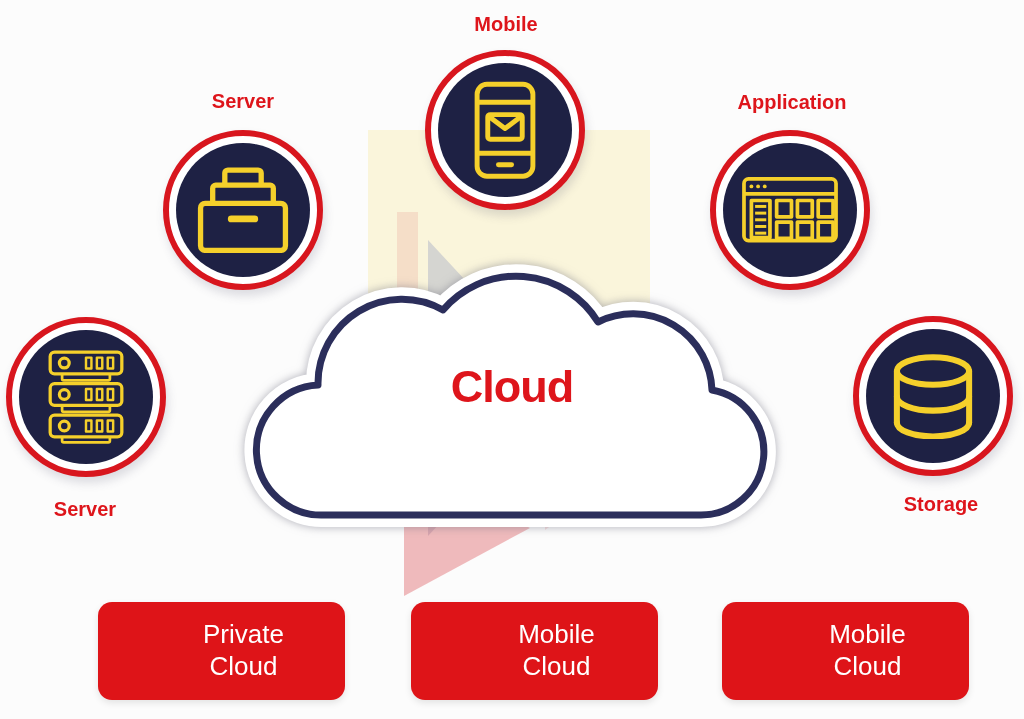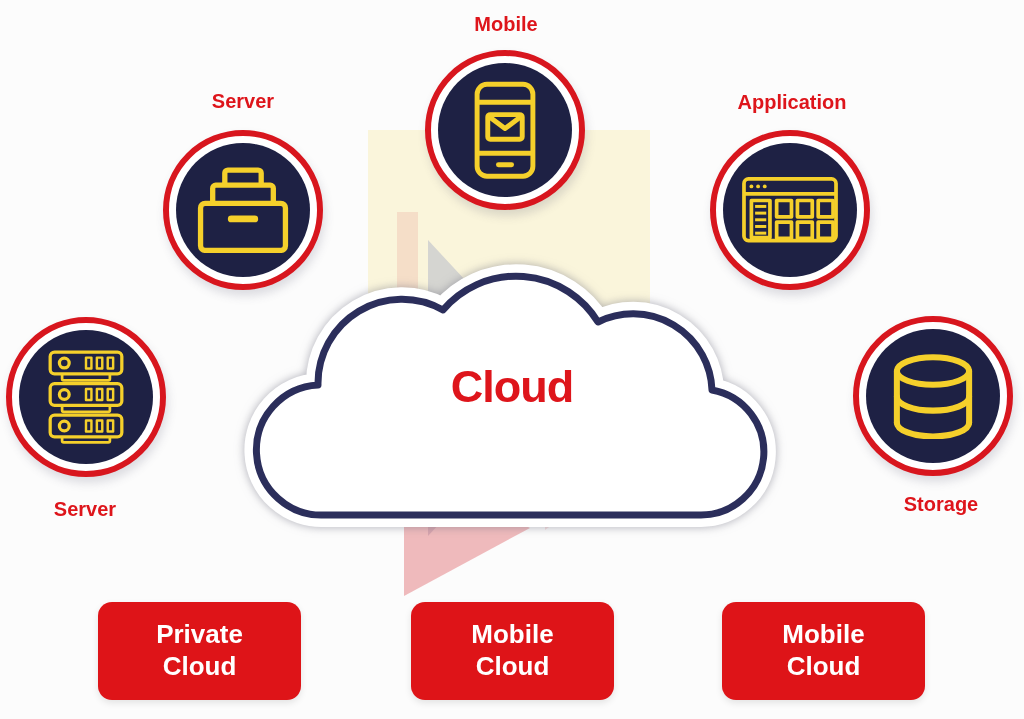--- a/index.html
+++ b/index.html
@@ -32,22 +32,23 @@
   .node-label{
     position:absolute;transform:translateX(-50%);z-index:3;
     color:#DE151B;font-weight:bold;font-size:20px;white-space:nowrap;
   }
   .icon{stroke:#F5D02B;fill:none;stroke-linejoin:round;}
   
   .cloud-btn{
     position:absolute;top:602px;width:203px;height:98px;z-index:3;
     background:#DE1418;border-radius:14px;color:#fff;cursor:pointer;
     display:flex;flex-direction:column;align-items:center;justify-content:center;
-    font-weight:bold;font-size:26px;line-height:1.22;
+    font-weight:normal;font-size:26px;line-height:1.22;
     box-shadow:0 3px 7px rgba(0,0,0,.10);
+    padding-left:44px;
   }
 </style>
 </head>
 <body>
 
 <div class="canvas">
 
   <svg class="watermark" width="1024" height="719" viewBox="0 0 1024 719">
     <rect x="368" y="130" width="282" height="292" fill="#FAF5DB"></rect>
     <rect x="397" y="212" width="21" height="312" fill="#D8444A" opacity="0.13"></rect>

